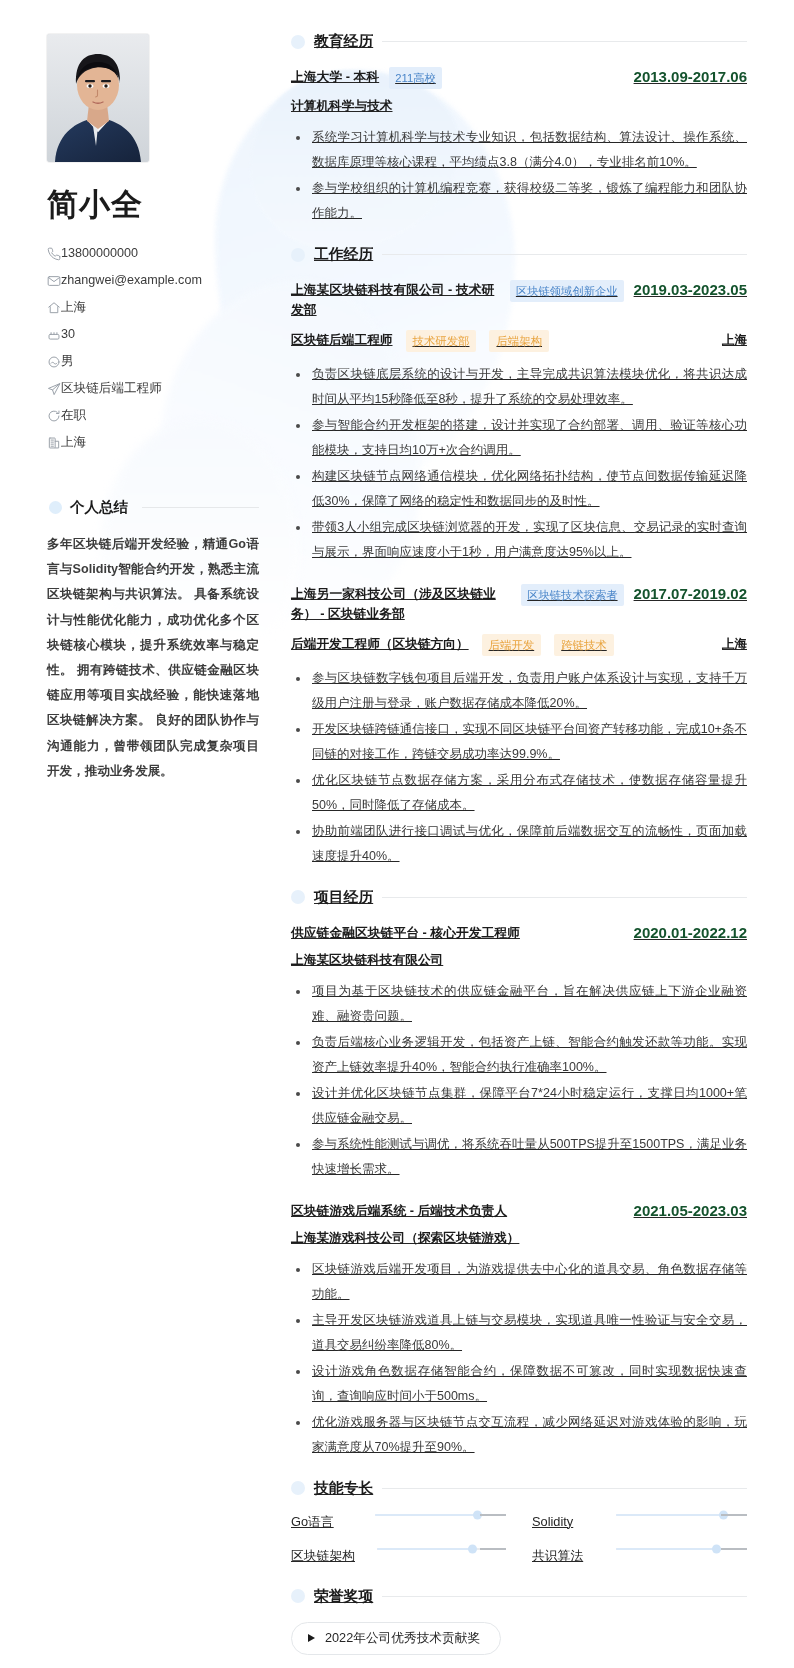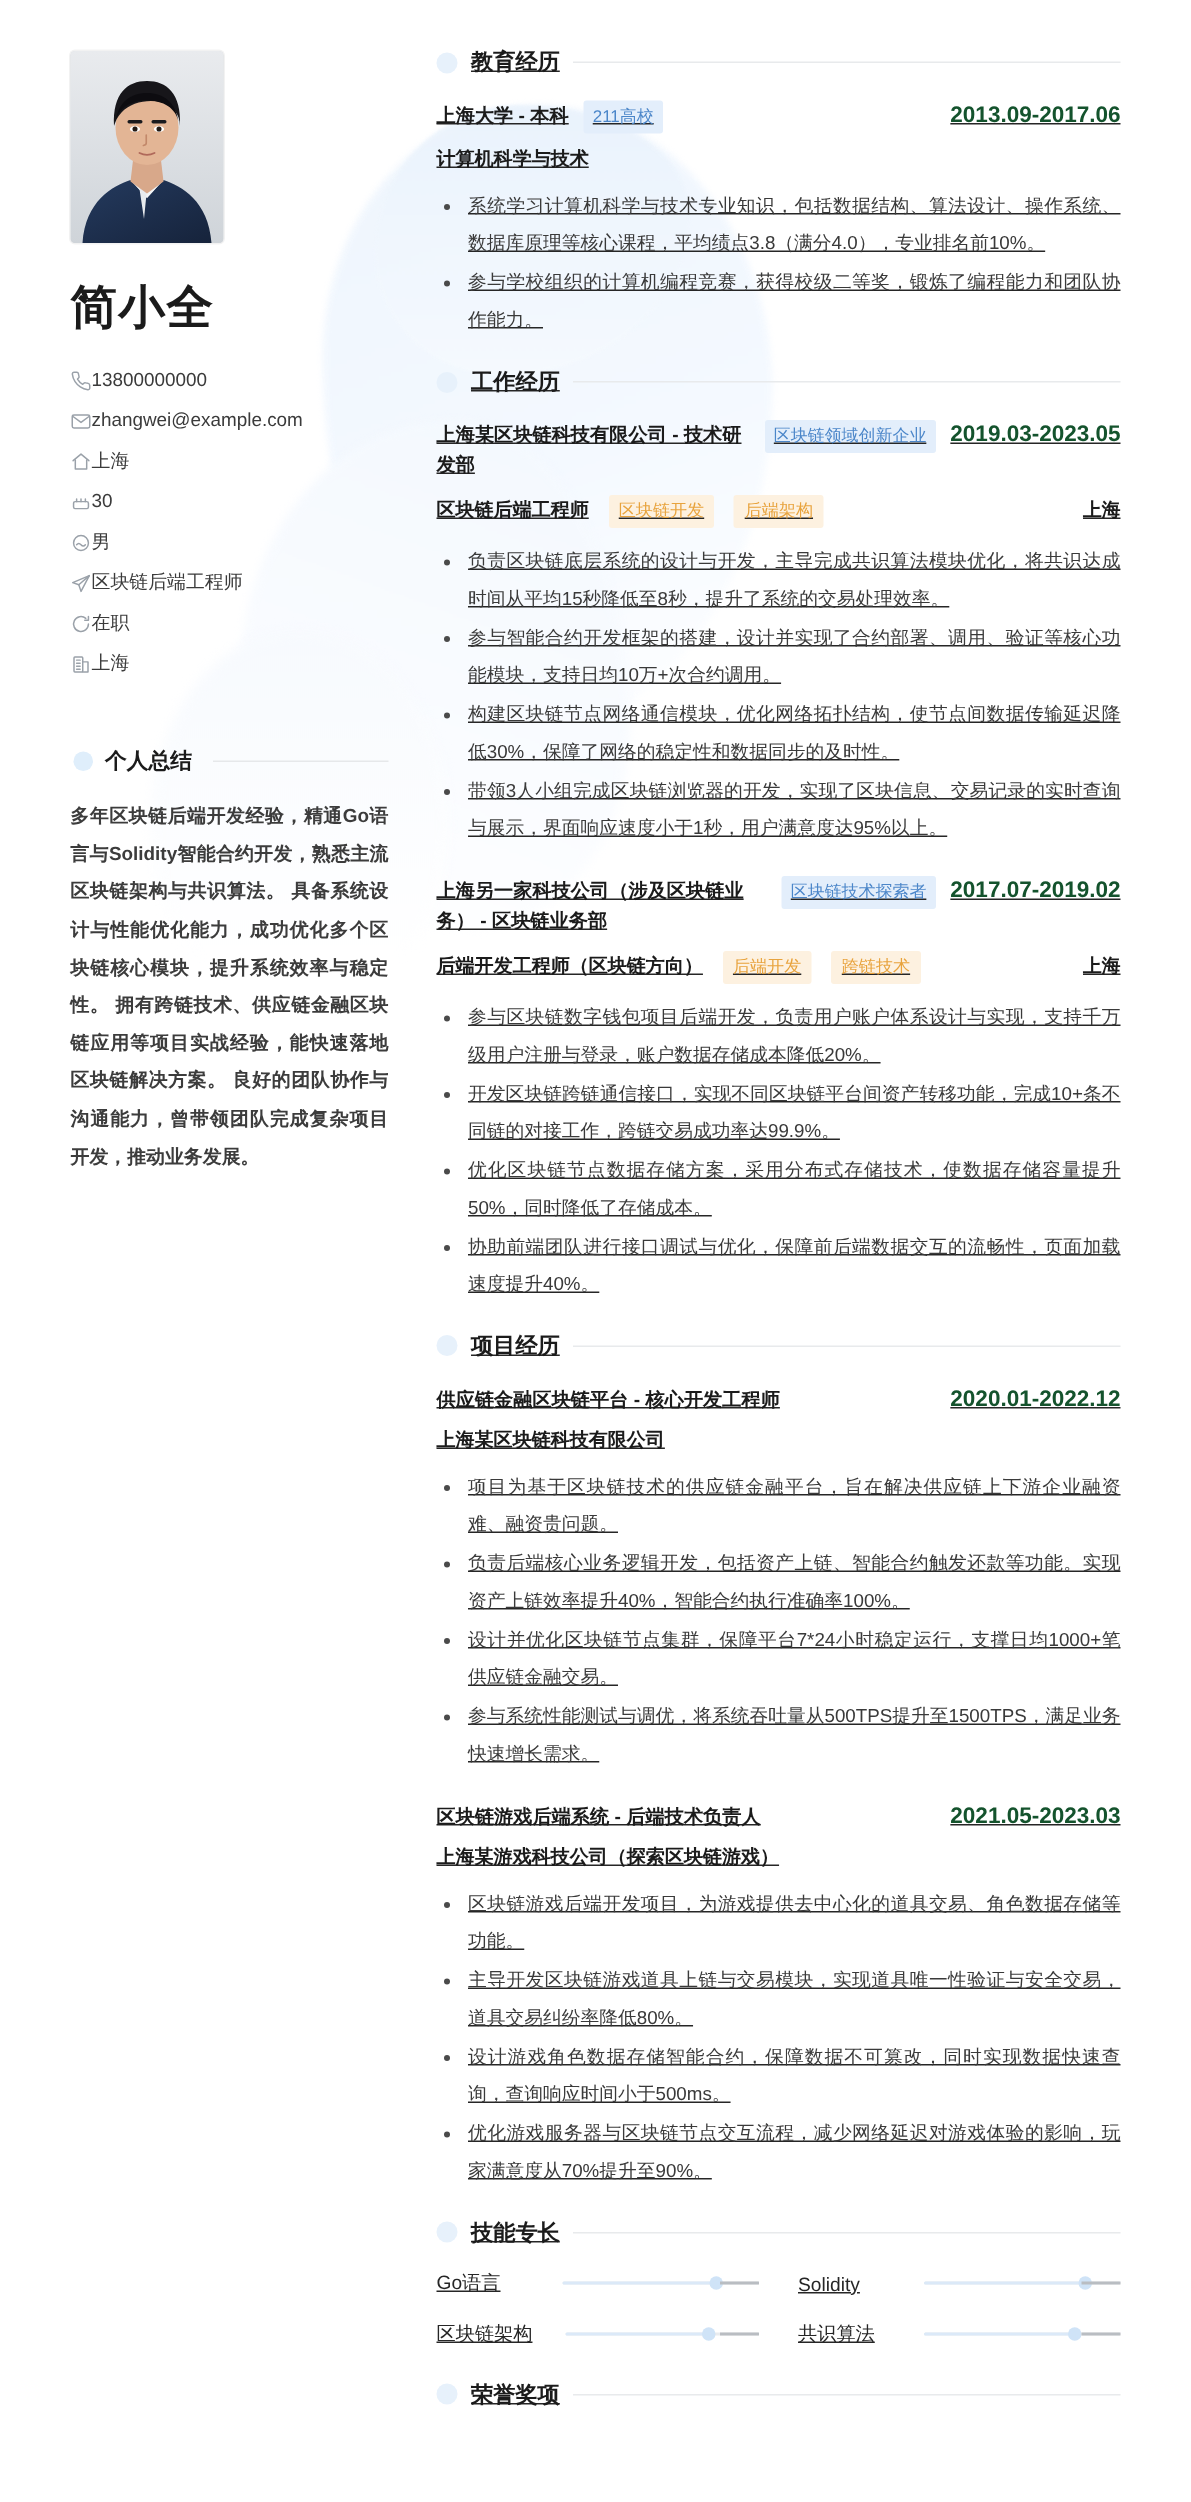--- a/index.html
+++ b/index.html
@@ -251,21 +251,21 @@
 
   
   .skill-grid {
     display: grid;
     grid-template-columns: 1fr 1fr;
     column-gap: 26px;
     row-gap: 17px;
     margin-top: 4px;
     margin-bottom: 22px;
   }
-  .skill-item { display: flex; align-items: center; gap: 22px; }
+  .skill-item { display: flex; gap: 22px; }
   .skill-name {
     font-size: 12.8px;
     color: #262626;
     white-space: nowrap;
     flex: 0 0 auto;
     min-width: 62px;
   }
   .skill-track {
     position: relative;
     flex: 1 1 auto;
@@ -500,21 +500,21 @@
         <div class="entry">
           <div class="entry-head">
             <span class="entry-title">上海某区块链科技有限公司 - 技术研发部</span>
             <span class="tagwrap">
               <span class="tag-blue">区块链领域创新企业</span>
             </span>
             <span class="entry-date">2019.03-2023.05</span>
           </div>
           <div class="role-line">
             <span class="role-name">区块链后端工程师</span>
-            <span class="tag-orange">区块链开发</span>
+            <span class="tag-orange">技术研发部</span>
             <span class="tag-orange">后端架构</span>
             <span class="role-loc">上海</span>
           </div>
           <ul class="bullets">
             <li>负责区块链底层系统的设计与开发，主导完成共识算法模块优化，将共识达成时间从平均15秒降低至8秒，提升了系统的交易处理效率。</li>
             <li>参与智能合约开发框架的搭建，设计并实现了合约部署、调用、验证等核心功能模块，支持日均10万+次合约调用。</li>
             <li>构建区块链节点网络通信模块，优化网络拓扑结构，使节点间数据传输延迟降低30%，保障了网络的稳定性和数据同步的及时性。</li>
             <li>带领3人小组完成区块链浏览器的开发，实现了区块信息、交易记录的实时查询与展示，界面响应速度小于1秒，用户满意度达95%以上。</li>
           </ul>
         </div>
@@ -620,17 +620,23 @@
           </div>
         </div>
       </section>
 
       <section class="sec">
         <div class="sec-heading">
           <span class="dot"></span>
           <span class="ttl">荣誉奖项</span>
           <span class="rule"></span>
         </div>
+        <div class="honor-row">
+          <span class="honor-chip">
+            <span class="tri"></span>
+            <span>2022年公司优秀技术贡献奖</span>
+          </span>
+        </div>
       </section>
 
     </main>
   </div>
 </div>
 
 </body></html>

